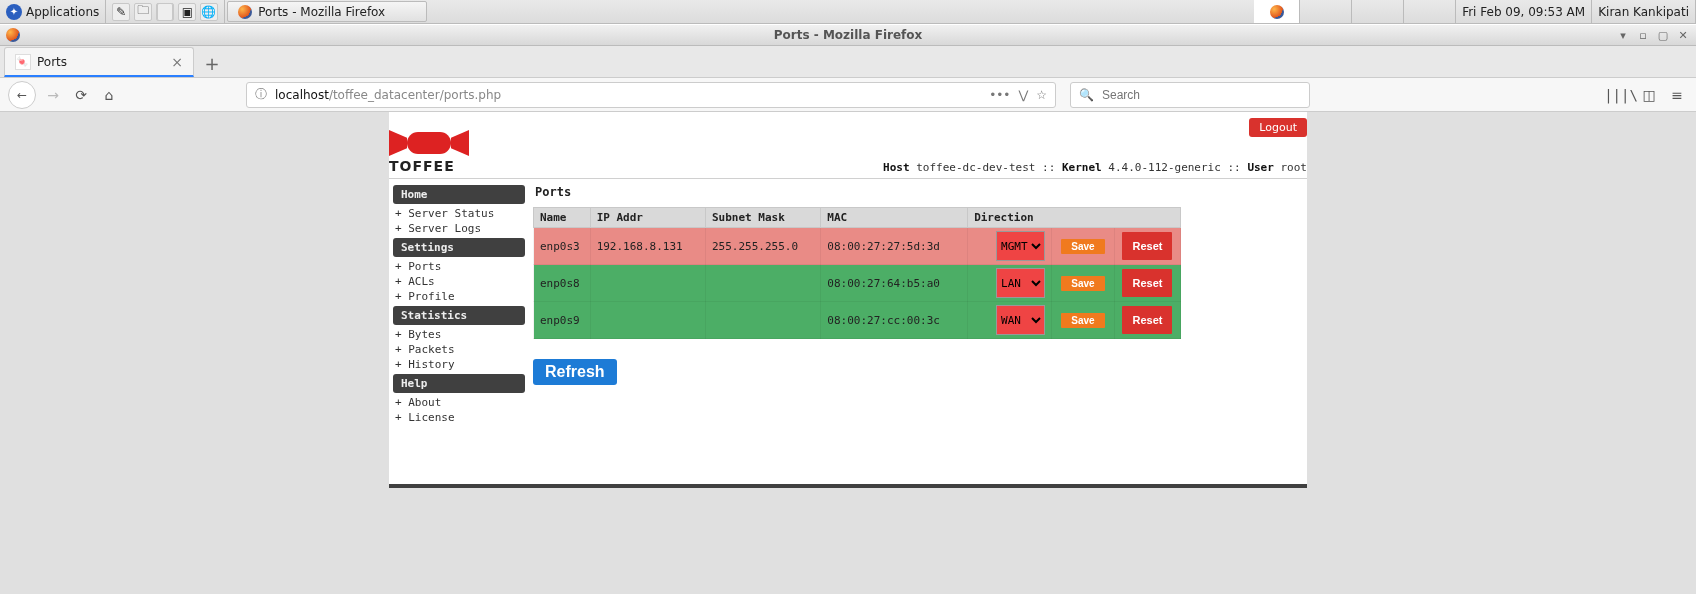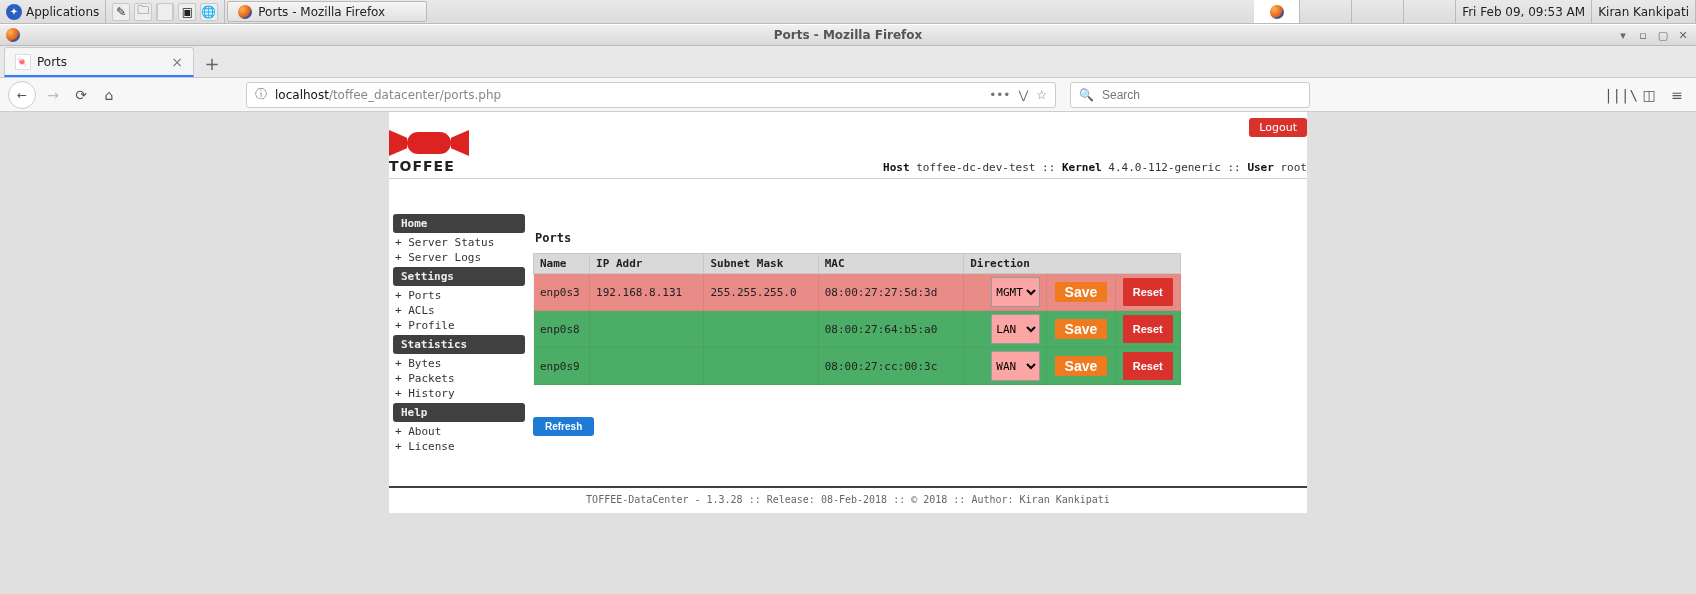--- a/index.html
+++ b/index.html
@@ -47,37 +47,37 @@
   .logo { width:86px; margin-left:0; }
   .logo .candy { width:80px; height:26px; position:relative; margin-bottom:2px;}
   .candy .wrap { position:absolute; top:0; width:18px; height:26px; background:#d22; }
   .candy .wrap.l { left:0; clip-path: polygon(0 0, 100% 30%, 100% 70%, 0 100%); }
   .candy .wrap.r { right:0; clip-path: polygon(0 30%, 100% 0, 100% 100%, 0 70%); }
   .candy .body { position:absolute; left:18px; right:18px; top:2px; bottom:2px; background:#d22; border-radius:12px; }
   .logo .brand { font-family:"DejaVu Sans","Arial Black",sans-serif; font-weight:900; font-size:14px; letter-spacing:1px; color:#222; }
   .header-right { margin-left:auto; text-align:right; font-family:"DejaVu Sans Mono","Courier New",monospace; font-size:11px; color:#333; }
   .header-right .logout { display:inline-block; background:#d9322d; color:#fff; padding:3px 10px; border-radius:3px; margin-bottom:24px; font-family:"DejaVu Sans",sans-serif; font-size:11px; }
   .hostline b { font-weight:bold; color:#111; }
-  .page-body { display:flex; border-top:1px solid #d0d0d0; border-bottom:2px solid #404040; min-height:310px;align-items:center; }
+  .page-body { display:flex; border-top:1px solid #d0d0d0; border-bottom:4px solid #404040; min-height:310px; }
   
   .sidebar { width:140px; background:#fff; padding:4px 4px; font-family:"DejaVu Sans Mono","Courier New",monospace; font-size:11px; }
   .side-head { background:#404040; color:#eee; padding:3px 8px; border-radius:3px; margin:2px 0; font-family:"DejaVu Sans Mono",monospace; font-weight:bold; font-size:11px;}
   .side-item { padding:1px 2px; color:#333; }
   
   .main { flex:1; padding:4px 4px; }
   .main h3 { margin:2px 0 8px 2px; font-family:"DejaVu Sans Mono","Courier New",monospace; font-size:12px; font-weight:bold; }
   table.ports { border-collapse:collapse; width:648px; font-family:"DejaVu Sans Mono","Courier New",monospace; font-size:11px; }
   table.ports th { text-align:left; background:#d9d9d9; border:1px solid #c8c8c8; padding:3px 6px; font-weight:bold; }
   table.ports td { border:1px solid rgba(0,0,0,0.05); padding:3px 6px;margin-top:31px; }
   tr.row-red td { background:#e98b86; }
   tr.row-green td { background:#4cae66; }
-  .sel { font-family:"DejaVu Sans Mono",monospace; font-size:11px; border:1px solid #999; background:#fca5a5; height:30px; }
-  .btn-save { background:#f07a1e; color:#fff; border:none; padding:2px 10px; font-size:14px; font-weight:bold; border-radius:1px; }
+  .sel { font-family:"DejaVu Sans Mono",monospace; font-size:11px; border:1px solid #999; background:#ef4444; height:30px; }
+  .btn-save { background:#f07a1e; color:#fff; border:none; padding:2px 10px; font-size:10px; font-weight:bold; border-radius:1px; }
   .btn-reset { background:#d9322d; color:#fff; border:none; padding:8px 10px; font-size:11px; font-weight:bold; border-radius:1px; }
-  .btn-refresh { background:#1d7bd6; color:#fff; border:none; padding:4px 12px; font-size:10px; font-weight:bold; border-radius:3px; margin-top:32px; }
+  .btn-refresh { background:#1d7bd6; color:#fff; border:none; padding:4px 12px; font-size:16px; font-weight:bold; border-radius:3px; margin-top:20px; }
   .footer { text-align:center; font-family:"DejaVu Sans Mono","Courier New",monospace; font-size:10px; color:#666; padding:6px 0 8px; }
 </style>
 </head>
 <body>
 
 <div class="screen">
 
   <div class="os-panel">
     <div class="seg apps">
       <span class="xfce-orb">✦</span>
@@ -241,17 +241,16 @@
                   <td style="text-align: right; width: 80px;"><select class="sel"><option>MGMT</option><option>LAN</option><option selected="">WAN</option></select></td>
                   <td style="width: 60px; text-align: center;"><button class="btn-save">Save</button></td>
                   <td style="width: 60px; text-align: center;"><button class="btn-reset">Reset</button></td>
                 </tr>
               </tbody>
           </table>
           <button class="btn-refresh">Refresh</button>
         </div>
       </div>
 
-      <div class="footer">TOFFEE-DataCenter - 1.3.28 :: Release: 08-Feb-2018 :: © 2018 :: Author: Kiran Kankipati</div>
     </div>
   </div>
 
 </div>
 
 </body></html>

